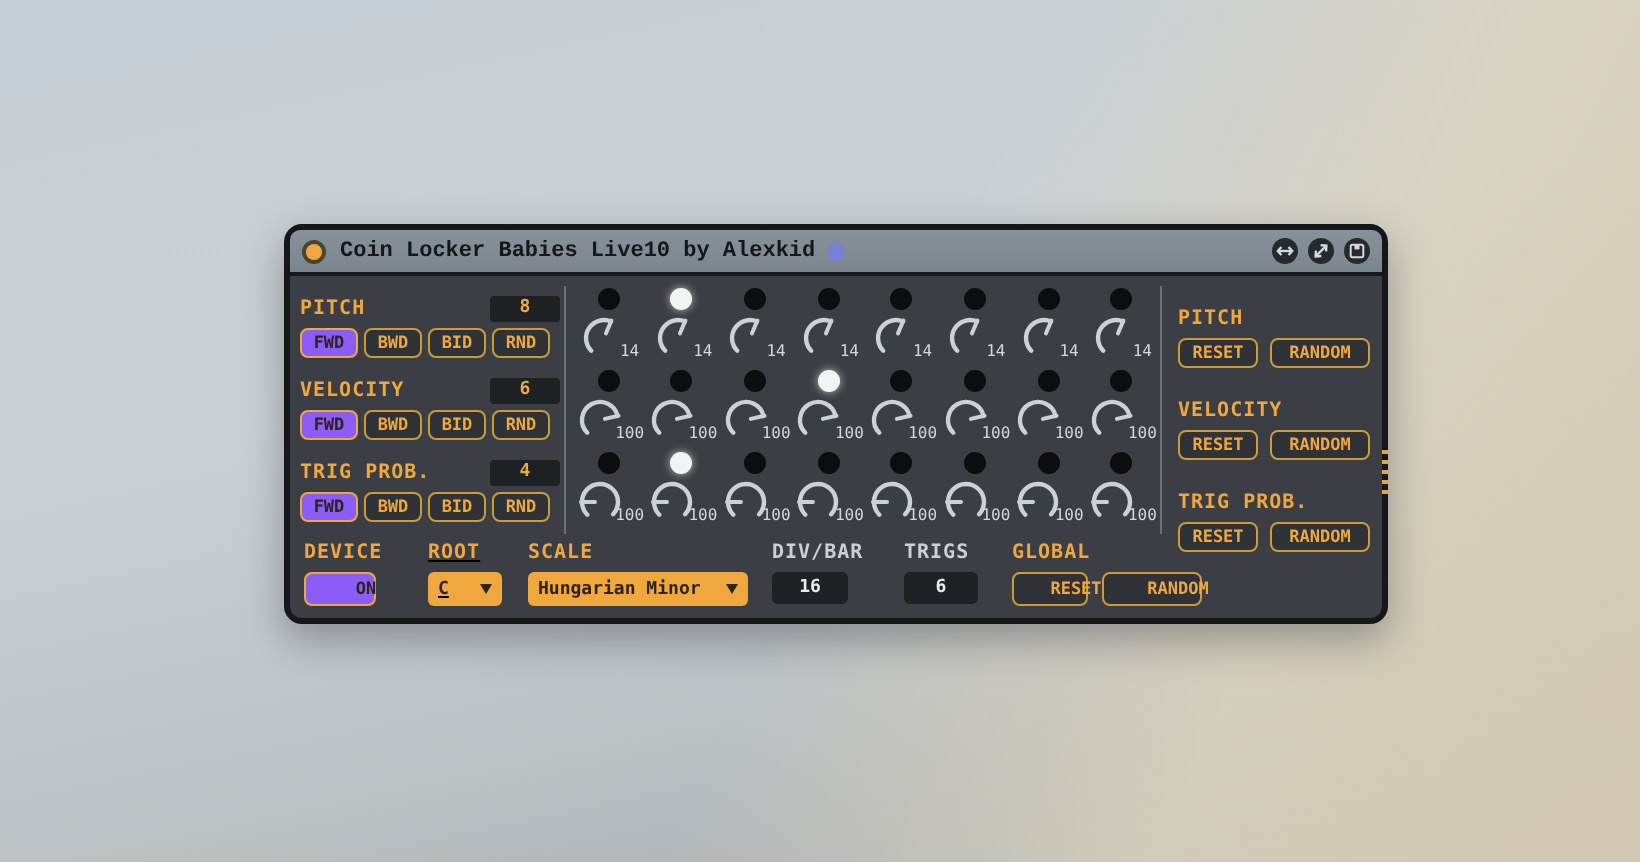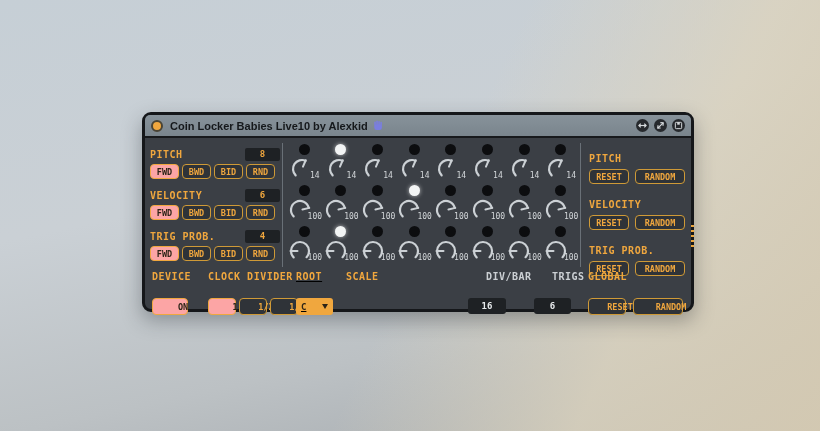--- a/index.html
+++ b/index.html
@@ -16,40 +16,40 @@
     box-shadow:0 8px 20px rgba(30,35,40,.35);box-sizing:border-box;
   }
   
   .titlebar{
     height:23px;background:linear-gradient(180deg,#87929a,#7a858d);
     border-radius:5px 5px 0 0;border-bottom:2px solid #17191c;
     display:flex;align-items:center;padding:0 6px;box-sizing:border-box;
   }
   .activator{width:12px;height:12px;border-radius:50%;background:#f0a73e;
     border:2px solid #4a4434;box-sizing:border-box;margin-right:7px;flex:none;}
-  .title{font-family:Liberation Sans, sans-serif;font-size:11px;font-weight:bold;
+  .title{font-family:Liberation Mono, monospace;font-size:11px;font-weight:bold;
     color:#15181b;white-space:nowrap;}
   .hand{margin-left:5px;flex:none;display:flex;}
   .tb-buttons{margin-left:auto;display:flex;gap:5px;}
   .tb-btn{width:13px;height:13px;border-radius:50%;background:#26292d;
     display:flex;align-items:center;justify-content:center;flex:none;cursor:pointer;}
   
   .body{position:relative;height:172px;}
   .vdiv{position:absolute;top:5px;width:1px;height:124px;background:#697077;}
   .lbl{font-size:10px;font-weight:bold;color:#f0a73e;letter-spacing:.5px;white-space:nowrap;}
-  .lbl.gray{color:#ccd0d4;margin-left:18px;}
+  .lbl.gray{color:#ccd0d4;}
   .numbox{background:#1e2124;color:#f0a73e;font-size:9px;font-weight:bold;
     text-align:center;border-radius:2px;height:13px;line-height:13px;}
   .numbox.white{color:#e8ebed;height:16px;line-height:16px;border-radius:3px;}
   .pill{
     height:15px;border:1px solid #cf9a37;border-radius:4px;background:#2f3338;
     color:#f0a73e;font-family:"DejaVu Sans Mono",monospace;font-size:8.5px;font-weight:bold;
     display:flex;align-items:center;justify-content:center;padding:0;box-sizing:border-box;cursor:pointer;
   }
-  .pill.on{background:#fca5a5;border-color:#f0a73e;color:#2c2417;}
+  .pill.on{background:#8b5cf6;border-color:#f0a73e;color:#2c2417;}
   
   .left-panel{position:absolute;left:5px;top:9px;width:130px;}
   .lp-group{margin-bottom:9px;}
   .lp-head{display:flex;justify-content:space-between;align-items:center;height:14px;}
   .lp-head .numbox{width:35px;}
   .btn-row{display:flex;gap:3px;margin-top:3px;}
   .btn-row .pill{width:29px;}
   
   .knob-grid{position:absolute;left:141px;top:4px;width:293px;
     display:grid;grid-template-columns:repeat(8,1fr);grid-auto-rows:41px;}
@@ -57,21 +57,21 @@
   .led{width:11px;height:11px;border-radius:50%;background:#0c0d0f;margin:2px 0 0;}
   .led.lit{background:#f2f4f4;box-shadow:0 0 4px rgba(255,255,255,.65);}
   .knob-wrap{display:flex;align-items:flex-end;margin-top:1px;}
   .knob-val{font-size:8px;font-weight:normal;color:#d3d7da;margin-left:-5px;margin-bottom:2px;}
   
   .right-panel{position:absolute;left:444px;top:9px;width:102px;}
   .rp-group{margin-bottom:9px;}
   .rp-btns{display:flex;gap:6px;margin-top:3px;}
   
   .bottom-bar{position:absolute;left:5px;right:3px;top:133px;display:flex;align-items:flex-start;}
-  .bb-col{display:flex;flex-direction:column;gap:16px;}
+  .bb-col{display:flex;flex-direction:column;gap:4px;}
   .bb-row{display:flex;gap:3px;}
   .dd{height:17px;background:#f0a73e;border-radius:3px;display:flex;align-items:center;
     justify-content:space-between;padding:0 5px;color:#2c2417;font-size:9px;font-weight:bold;
     box-sizing:border-box;cursor:pointer;}
   .dd-arrow{width:0;height:0;border-left:3.5px solid transparent;
     border-right:3.5px solid transparent;border-top:5px solid #2c2417;margin-left:6px;}
   .pill.bb{height:17px;padding-left:26px;}
   
   .grip{position:absolute;right:-3px;top:110px;width:3px;height:25px;
     background:repeating-linear-gradient(180deg,#e8a33d 0 2px,transparent 2px 5px);}
@@ -436,37 +436,33 @@
             <button class="pill" style="width:50px">RANDOM</button>
           </div>
         </div>
       </div>
 
       <div class="bottom-bar">
         <div class="bb-col" style="margin-left:2px;width:44px;">
           <span class="lbl">DEVICE</span>
           <button class="pill bb on" style="width:36px">ON</button>
         </div>
-        <div class="bb-col" style="margin-left:12px;width:70px;">
-          <span class="lbl">CLOCK DIVIDER</span>
-          <div class="bb-row">
-            <button class="pill bb on" style="width:22px">1</button>
-            <button class="pill bb" style="width:21px">1/2</button>
-            <button class="pill bb" style="width:21px">1/4</button>
-          </div>
-        </div>
         <div class="bb-col" style="margin-left:18px;width:37px;text-decoration:underline;">
           <span class="lbl">ROOT</span>
           <div class="dd">
             <span>C</span>
             <span class="dd-arrow"></span>
           </div>
         </div>
         <div class="bb-col" style="margin-left:13px;width:110px;">
           <span class="lbl">SCALE</span>
+          <div class="dd">
+            <span>Hungarian Minor</span>
+            <span class="dd-arrow"></span>
+          </div>
         </div>
         <div class="bb-col" style="margin-left:12px;width:38px;">
           <span class="lbl gray">DIV/BAR</span>
           <span class="numbox white" style="width:38px">16</span>
         </div>
         <div class="bb-col" style="margin-left:28px;width:37px;">
           <span class="lbl gray">TRIGS</span>
           <span class="numbox white" style="width:37px">6</span>
         </div>
         <div class="bb-col" style="margin-left:17px;">

